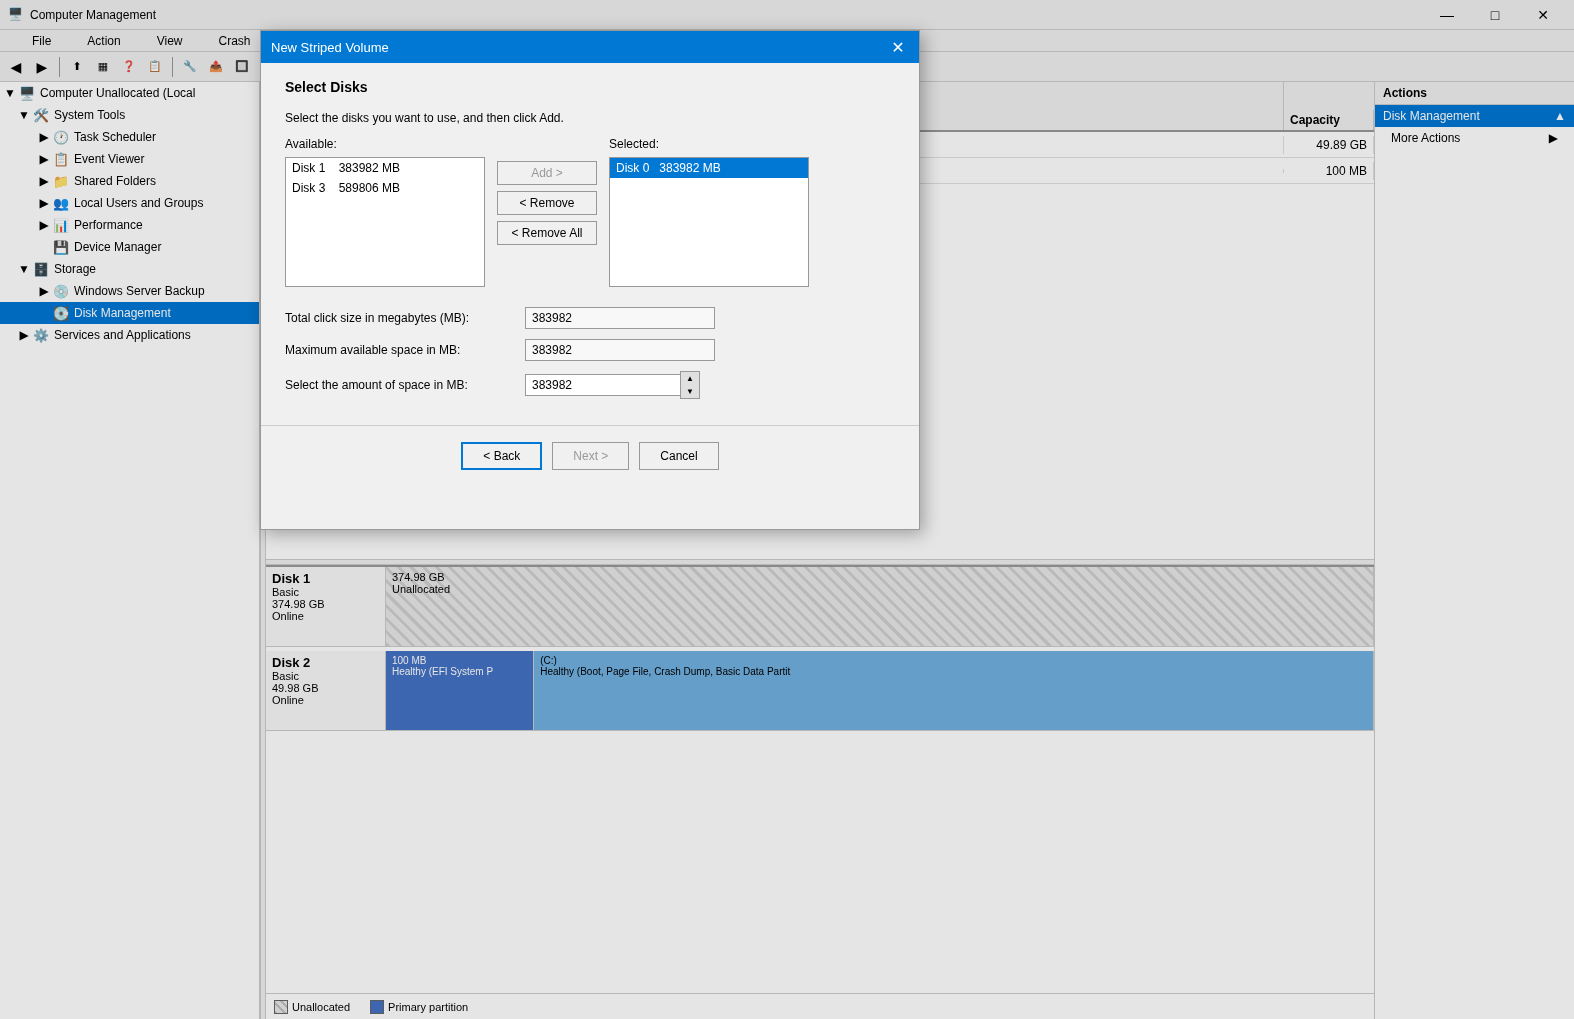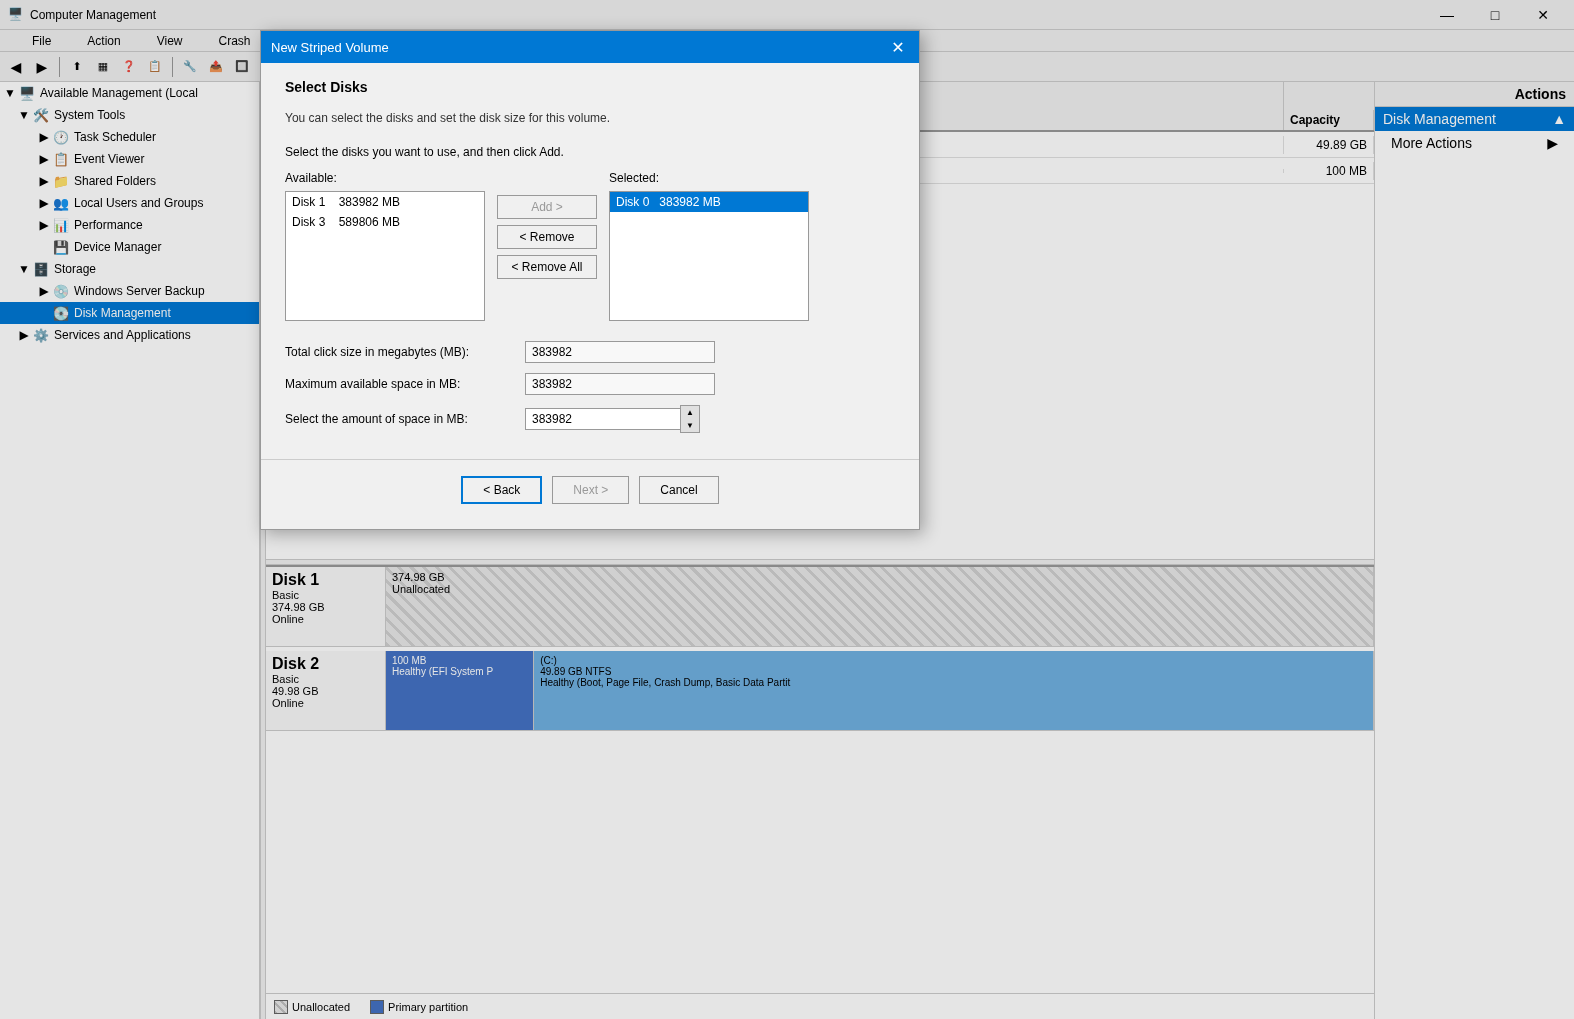--- a/index.html
+++ b/index.html
@@ -71,31 +71,31 @@
 
     
     .table-body { overflow-y: auto; flex: 1; }
     .table-row { display: flex; border-bottom: 1px solid #e0e0e0; min-height: 22px; align-items: center; font-size: 12px; }
     .table-cell { padding: 2px 6px; border-right: 1px solid #e0e0e0; white-space: nowrap; overflow: hidden; }
 
     
     .disk-view { border-top: 2px solid #999; overflow-y: auto; }
     .disk-row { display: flex; border-bottom: 1px solid #ccc; min-height: 80px; }
     .disk-label { width: 120px; min-width: 120px; padding: 4px 6px; border-right: 1px solid #ccc; font-size: 11px; background: #f8f8f8; }
-    .disk-label-name { font-weight: bold; font-size: 16px; }
+    .disk-label-name { font-weight: bold; font-size: 13px; }
     .disk-partitions { display: flex; flex: 1; overflow: hidden; }
     .disk-partition { padding: 4px 6px; font-size: 11px; border-right: 1px solid #ccc; display: flex; flex-direction: column; justify-content: flex-start; }
     .disk-partition.unallocated { background: repeating-linear-gradient(45deg, #d0d0d0, #d0d0d0 3px, #e8e8e8 3px, #e8e8e8 9px); }
     .disk-partition.system { background: #4472c4; color: white; }
     .disk-partition.primary { background: #70b0e0; }
 
     
     .right-panel {
       width: 200px; min-width: 200px; background: white;
-      border-left: 1px solid #ccc; font-size: 14px; text-align: right;
+      border-left: 1px solid #ccc; font-size: 12px;
     }
     .right-panel-header {
       background: #f0f0f0; padding: 4px 8px; font-weight: bold; border-bottom: 1px solid #ccc;
     }
     .right-panel-section { background: #0078d4; color: white; padding: 4px 8px; display: flex; align-items: center; justify-content: space-between; }
     .right-panel-item { padding: 4px 16px; cursor: pointer; display: flex; align-items: center; justify-content: space-between; }
 
     
     .modal-overlay {
       position: absolute; top: 0; left: 0; right: 0; bottom: 0;
@@ -205,21 +205,21 @@
   <button class="toolbar-btn" style="font-size:11px;">🔲</button>
 </div>
 
 <div class="main-layout">
 
   <div class="sidebar">
 
     <div class="tree-item" style="padding-left:2px;">
       <span class="expand-icon">▼</span>
       <span class="item-icon">🖥️</span>
-      <span>Available Management (Local</span>
+      <span>Computer Unallocated (Local</span>
     </div>
 
     <div class="tree-item" style="padding-left:16px;">
       <span class="expand-icon">▼</span>
       <span class="item-icon">🛠️</span>
       <span>System Tools</span>
     </div>
     <div class="tree-item" style="padding-left:36px;">
       <span class="expand-icon">▶</span>
       <span class="item-icon">🕐</span>
@@ -348,21 +348,20 @@
           <div>49.98 GB</div>
           <div>Online</div>
         </div>
         <div class="disk-partitions">
           <div class="disk-partition system" style="width:15%; font-size:10px; color:white;">
             <div>100 MB</div>
             <div>Healthy (EFI System P</div>
           </div>
           <div class="disk-partition primary" style="flex:1; font-size:10px;">
             <div>(C:)</div>
-            <div>49.89 GB NTFS</div>
             <div>Healthy (Boot, Page File, Crash Dump, Basic Data Partit</div>
           </div>
         </div>
       </div>
 
     </div>
 
     <div class="bottom-legend">
       <div class="legend-item">
         <div class="legend-box" style="background: repeating-linear-gradient(45deg, #c0c0c0, #c0c0c0 2px, #e8e8e8 2px, #e8e8e8 6px);"></div>
@@ -390,21 +389,20 @@
   <div class="modal-overlay">
     <div class="modal">
 
       <div class="modal-title-bar">
         <span class="modal-title">New Striped Volume</span>
         <button class="modal-close-btn">✕</button>
       </div>
 
       <div class="modal-body">
         <div class="modal-section-title">Select Disks</div>
-        <div class="modal-description">You can select the disks and set the disk size for this volume.</div>
         <div class="modal-instruction">Select the disks you want to use, and then click Add.</div>
 
         <div class="disk-select-area">
 
           <div class="disk-list-container">
             <div class="disk-list-label">Available:</div>
             <div class="disk-list">
               <div class="disk-list-item">Disk 1&nbsp;&nbsp;&nbsp;&nbsp;383982 MB</div>
               <div class="disk-list-item">Disk 3&nbsp;&nbsp;&nbsp;&nbsp;589806 MB</div>
             </div>

